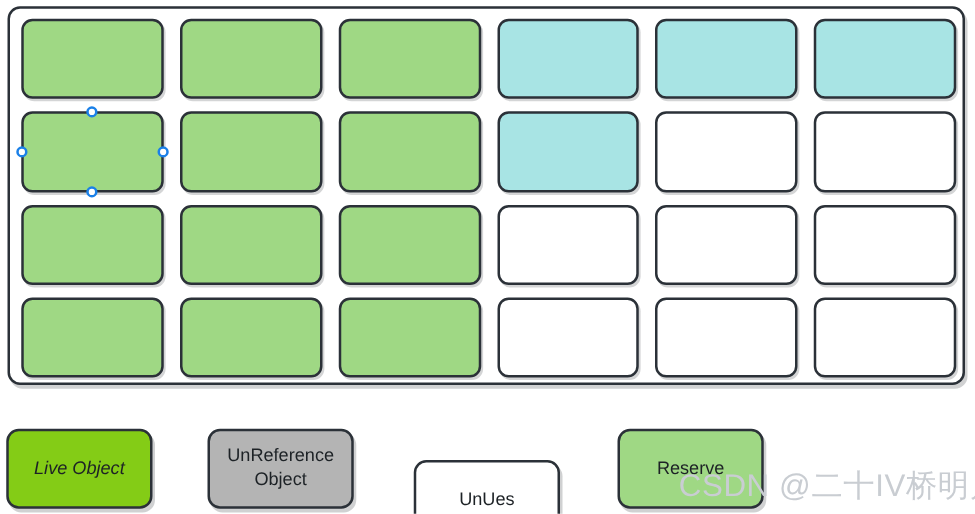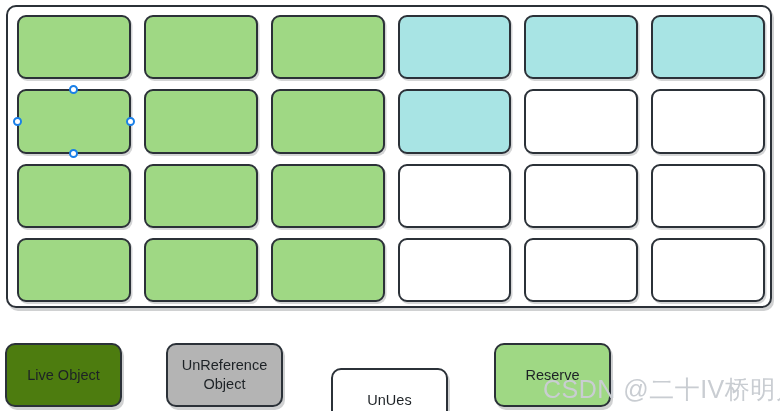--- a/index.html
+++ b/index.html
@@ -99,21 +99,21 @@
     text-align: center;
   }
   .legend-item .legend-label {
     display: block;
     font-size: 14.5px;
     line-height: 19px;
     color: #1d2226;
     padding: 0 9px;
     word-break: break-all;
   }
-  .legend-item.cyan  { background: #4d7c0f; }
+  .legend-item.cyan  { background: #84cc16; font-style: italic; }
   .legend-item.gray  { background: #b4b4b4; }
   .legend-item.white { background: #ffffff; }
   .legend-item.green { background: #9fd884; }
 
   #legend-live  { left: 5px; }
   #legend-unref { left: 166px; }
   #legend-unues { left: 331px; margin-top: 25px; }
   #legend-reserve { left: 494px; }
 
   

